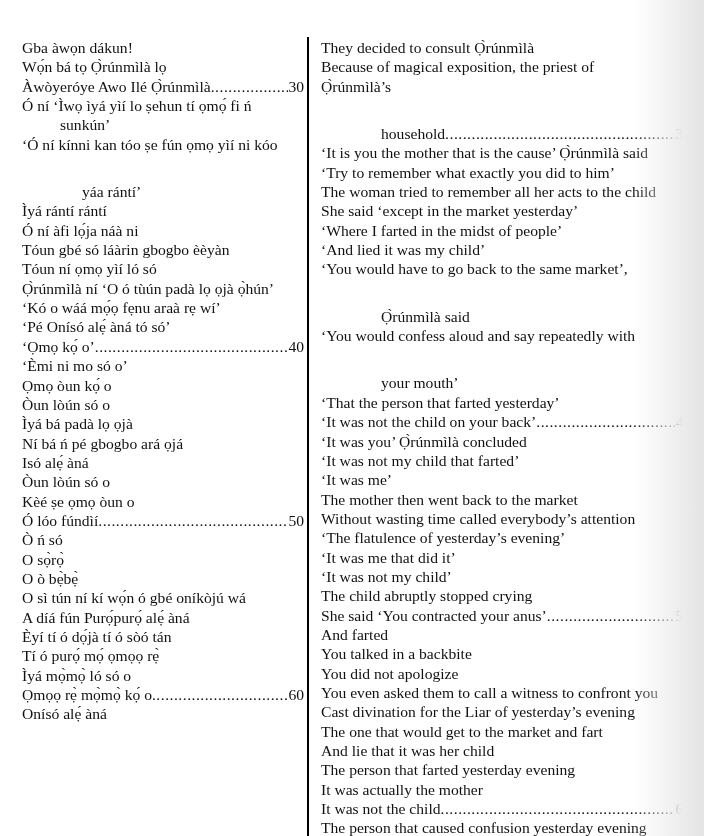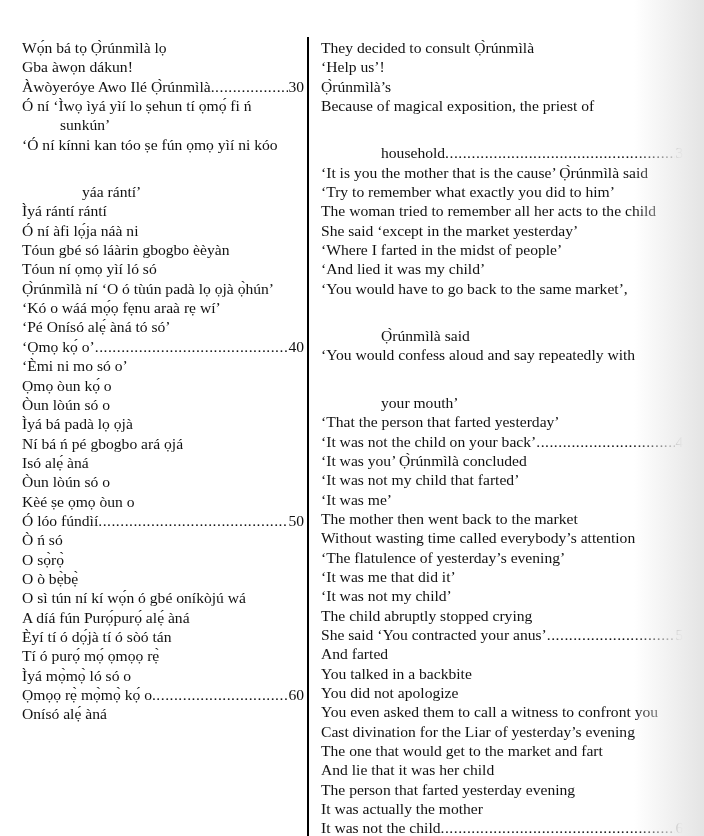--- a/index.html
+++ b/index.html
@@ -68,22 +68,22 @@
   }
   .line.numbered .num {
     flex: 0 0 auto;
   }
 </style>
 </head>
 <body>
 
 <div class="page">
   <div class="column col-left" id="col-left">
+      <div class="line">Gba àwọn dákun!</div>
       <div class="line">Wọ́n bá tọ Ọ̀rúnmìlà lọ</div>
-      <div class="line">Gba àwọn dákun!</div>
       <div class="line numbered">
         <span class="txt">Àwòyeróye Awo Ilé  Ọ̀rúnmìlà</span>
         <span class="leader"></span>
         <span class="num">30</span>
       </div>
       <div class="line">Ó ní ‘Ìwọ  ìyá yìí lo ṣehun tí ọmọ́ fi ń</div>
       <div class="line indent-1">sunkún’</div>
       <div class="line">‘Ó ní kínni kan tóo ṣe fún ọmọ yìí ni kóo</div>
       <div class="line indent-2">yáa rántí’</div>
       <div class="line">Ìyá rántí  rántí</div>
@@ -122,23 +122,22 @@
       <div class="line numbered">
         <span class="txt">Ọmọọ rẹ̀ mọ̀mọ̀ kọ́ o</span>
         <span class="leader"></span>
         <span class="num">60</span>
       </div>
       <div class="line">Onísó  alẹ́ àná</div>
     </div>
   <div class="divider"></div>
   <div class="column col-right" id="col-right">
       <div class="line">They decided to consult Ọ̀rúnmìlà</div>
-      <div class="line">‘Help us’!</div>
+      <div class="line">Because of magical exposition, the priest of</div>
       <div class="line">Ọ̀rúnmìlà’s</div>
-      <div class="line">Because of magical exposition, the priest of</div>
       <div class="line indent-2 numbered">
         <span class="txt">household</span>
         <span class="leader"></span>
         <span class="num">30</span>
       </div>
       <div class="line">‘It is you the mother that is the cause’ Ọ̀rúnmìlà said</div>
       <div class="line">‘Try to remember what exactly you did to him’</div>
       <div class="line">The woman tried to remember all her acts to the child</div>
       <div class="line">She said ‘except in the market yesterday’</div>
       <div class="line">‘Where I farted in the midst of people’</div>

